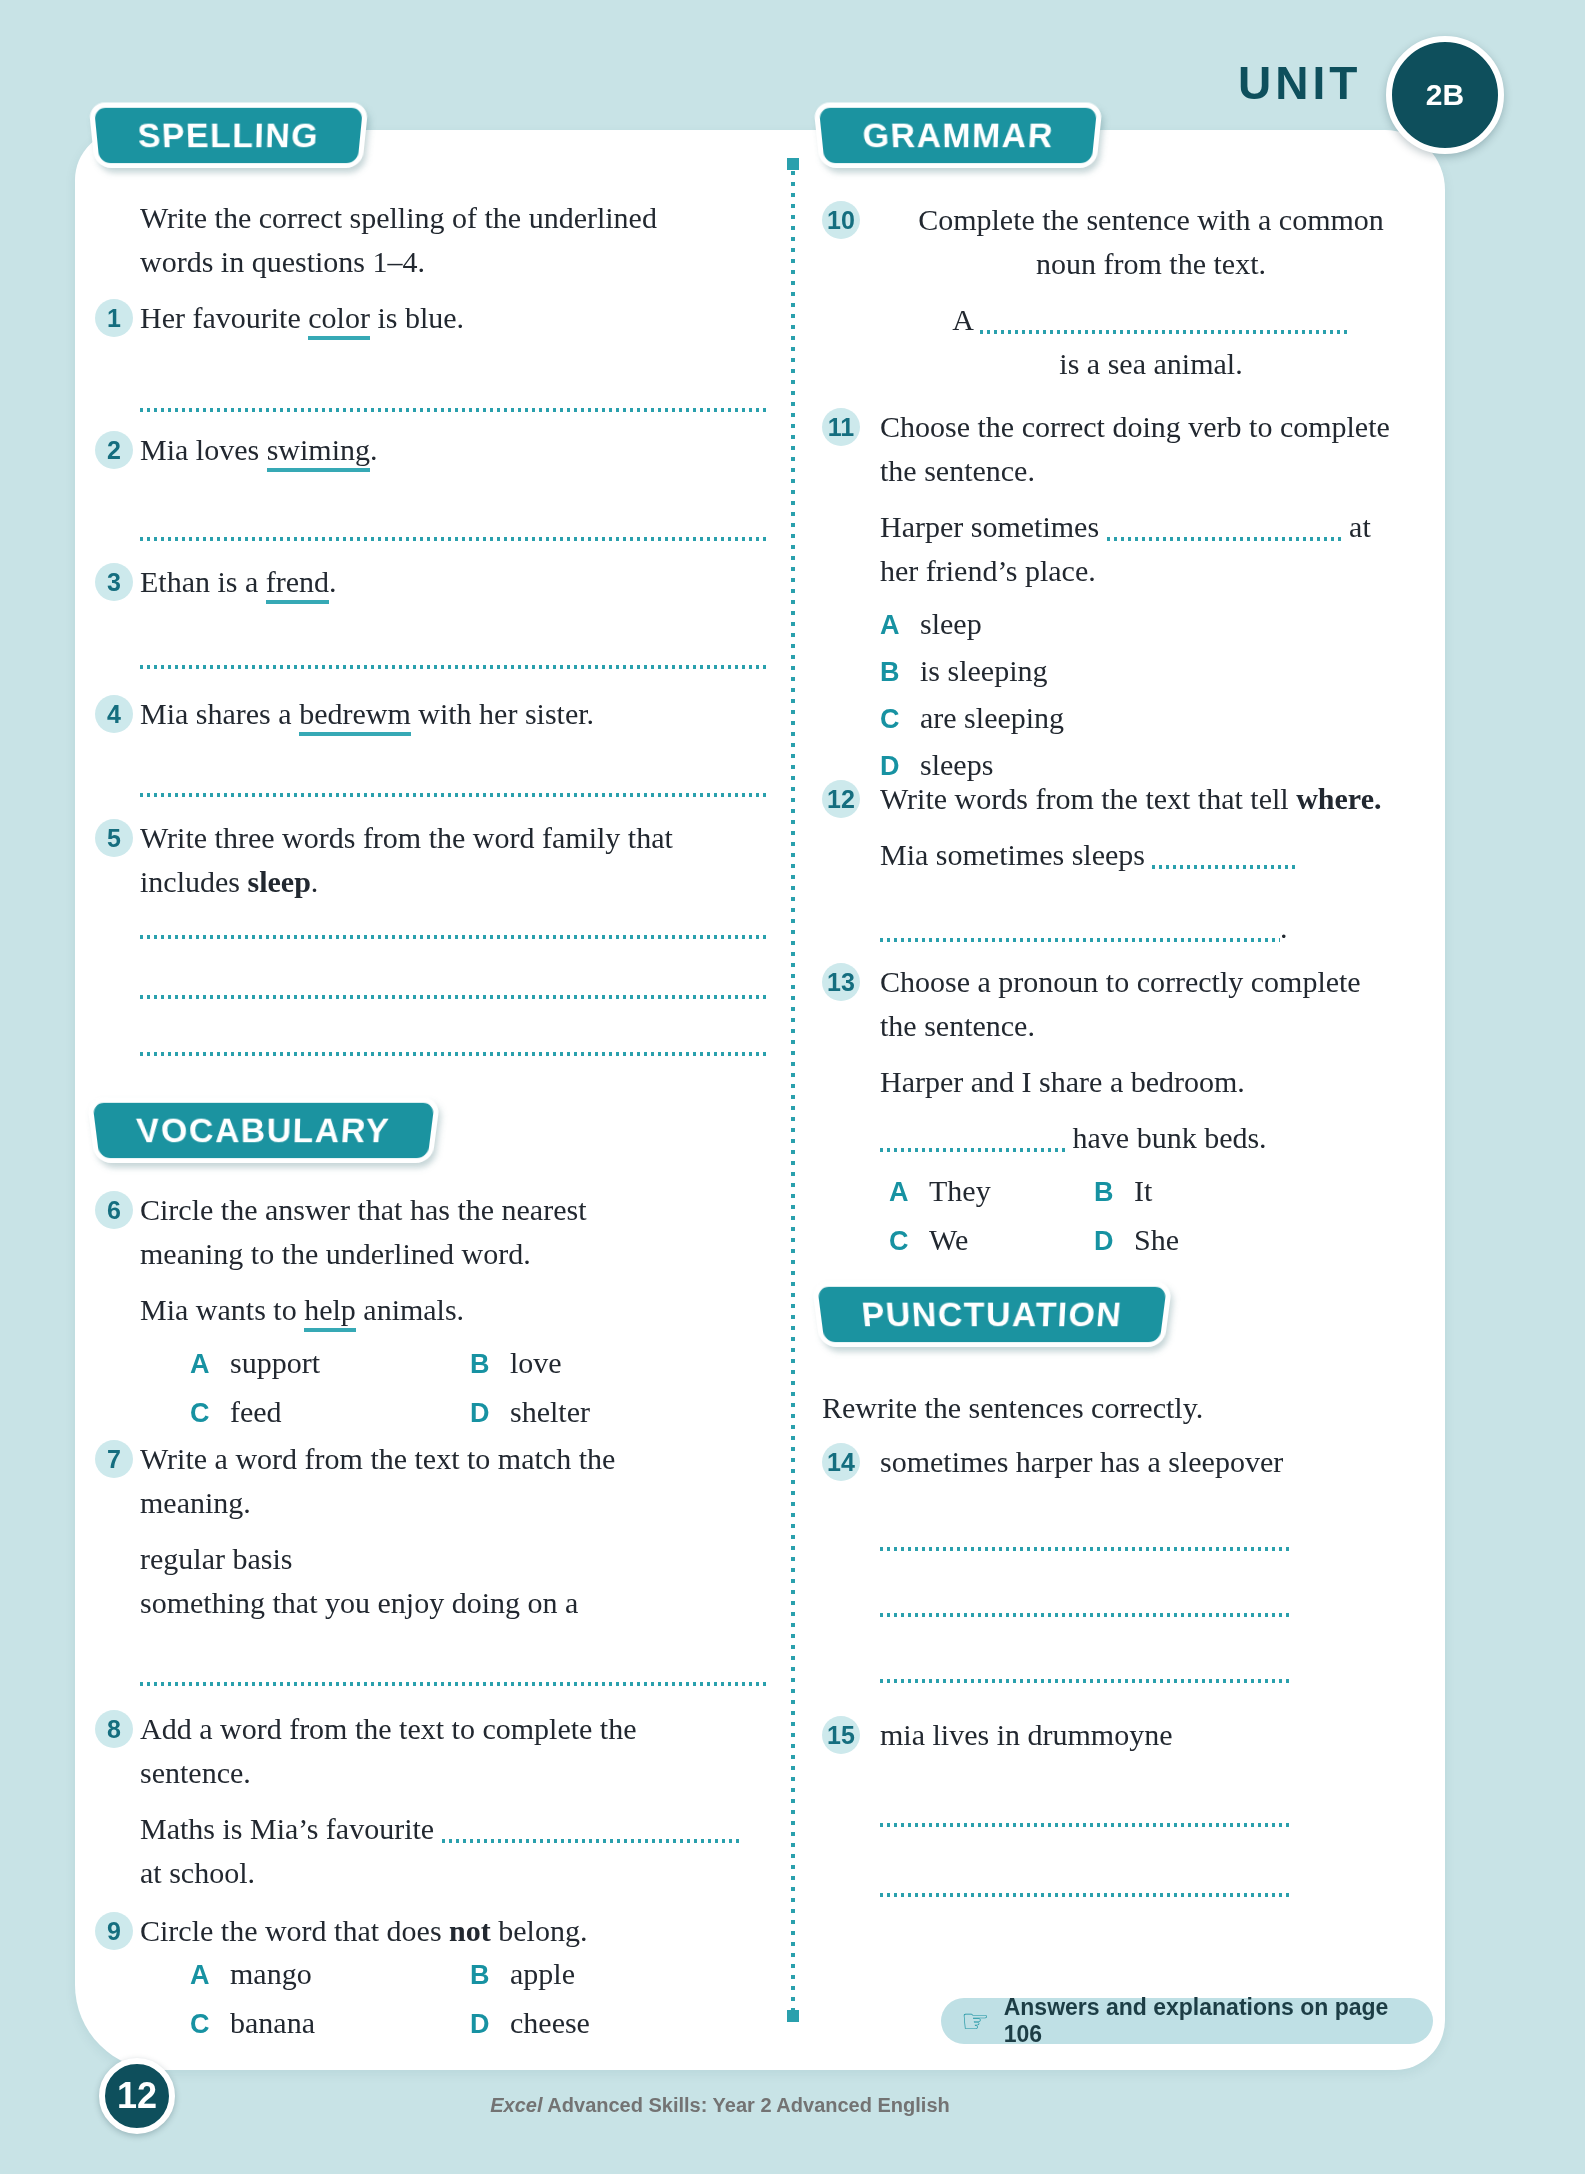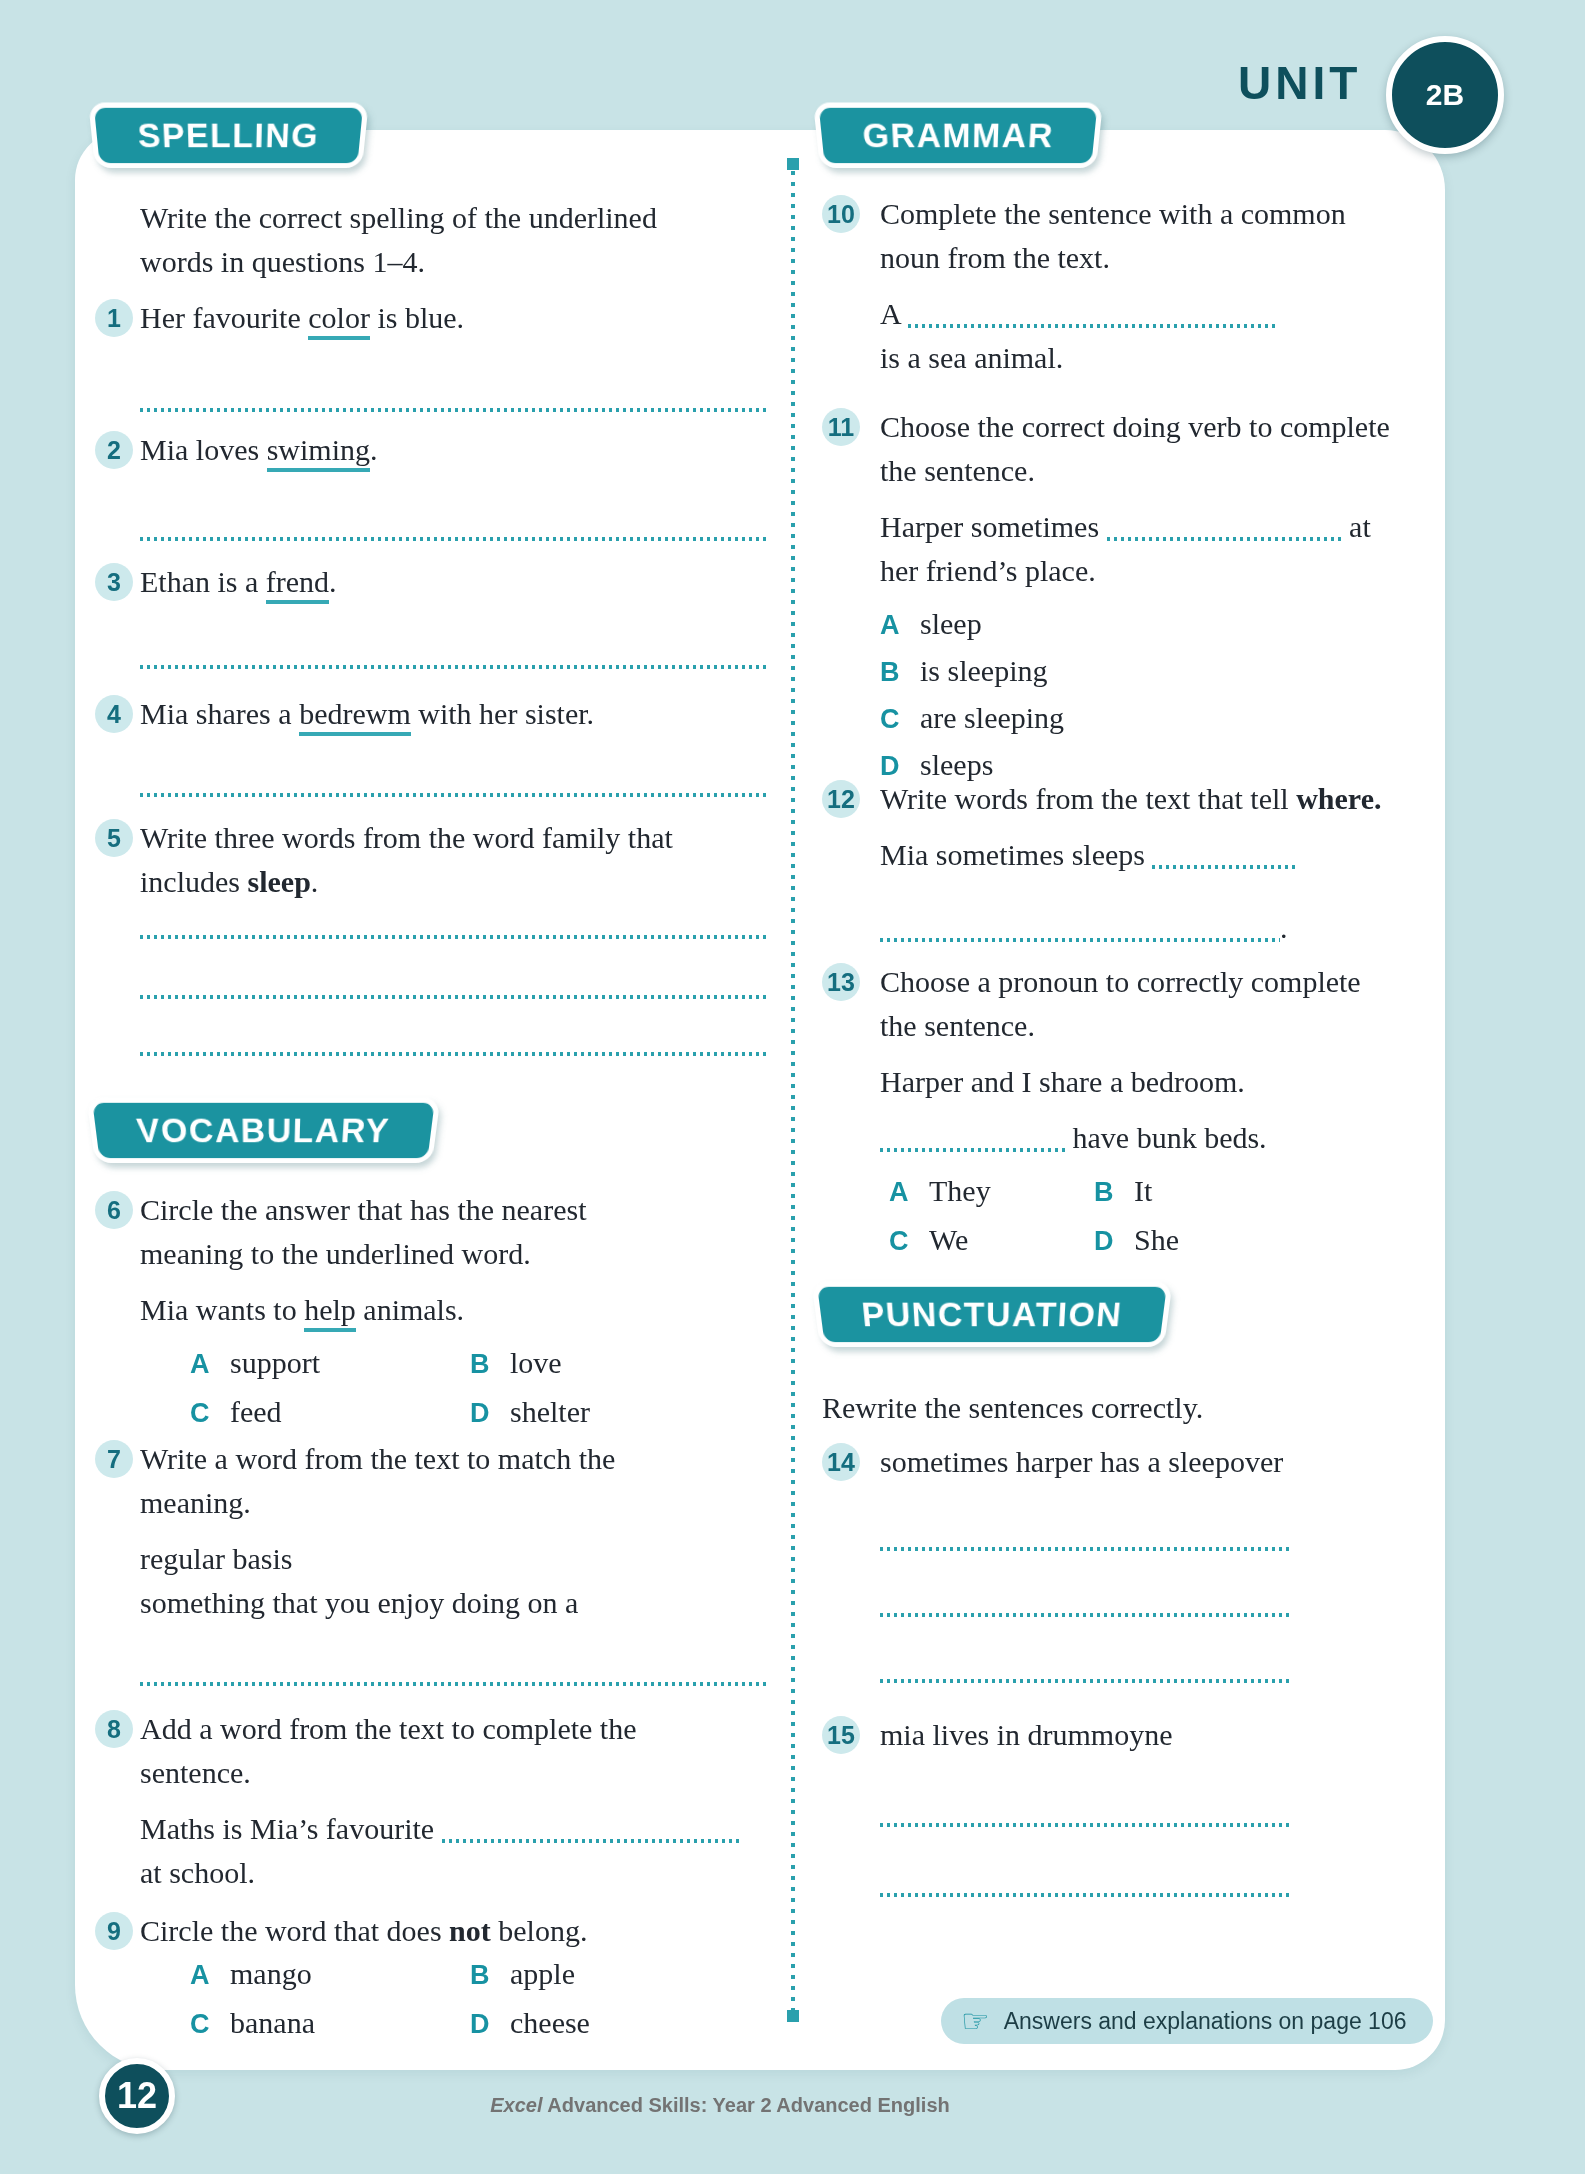--- a/index.html
+++ b/index.html
@@ -69,21 +69,21 @@
   .opts-v { margin-top:10px; }
   .opt { line-height:42px; }
   .optletter { display:inline-block; min-width:40px; font-family:"Liberation Sans",sans-serif;
                font-weight:bold; font-size:27px; color:#1792a2; }
   .opttext { font-size:30px; color:#222830; }
 
   
   .answers-pill { position:absolute; left:941px; top:1998px; width:492px; height:46px; background:#bfe0e5;
                   border-radius:23px; display:flex; align-items:center; padding:0 20px; gap:14px; }
   .answers-pill .hand { color:#1a93a1; font-size:32px; line-height:1; }
-  .answers-pill .note { font-family:"Liberation Sans",sans-serif; font-size:23px; color:#1c3d45; }
+  .answers-pill .note { font-family:"Liberation Sans",sans-serif; font-size:23px; color:#1c3d45;font-weight:bold; }
 
   
   .page-circle { position:absolute; left:99px; top:2058px; width:76px; height:76px; background:#0e4f5c;
                  border:6px solid #fff; border-radius:50%; display:flex; align-items:center; justify-content:center;
                  color:#fff; font-family:"Liberation Sans",sans-serif; font-weight:bold; font-size:36px;
                  box-shadow:0 2px 6px rgba(0,40,50,0.25); }
   .footer-title { position:absolute; left:340px; top:2094px; width:760px; text-align:center;
                   font-family:"Liberation Sans",sans-serif; font-weight:bold; font-size:20px; color:#737373; }
   .footer-title .brand { font-style:italic; }
 </style>
@@ -208,21 +208,21 @@
       <div class="qline"><span>Circle the word that does </span><span class="b">not</span><span> belong.</span></div>
       <div class="opts" style="margin-top:0;">
         <div class="opt"><span class="optletter">A</span><span class="opttext">mango</span></div>
         <div class="opt"><span class="optletter">B</span><span class="opttext">apple</span></div>
         <div class="opt"><span class="optletter">C</span><span class="opttext">banana</span></div>
         <div class="opt"><span class="optletter">D</span><span class="opttext">cheese</span></div>
       </div>
     </div>
   </div>
 
-  <div class="q right" style="left:822px; top:192px;">
+  <div class="q right" style="left:822px; top:198px;text-align:center;">
     <div class="qnum">10</div>
     <div class="qbody">
       <div class="qline">Complete the sentence with a common</div>
       <div class="qline">noun from the text.</div>
       <div class="qpara"><span>A </span><span class="blank bw-q10"></span></div>
       <div class="qline">is a sea animal.</div>
     </div>
   </div>
 
   <div class="q right" style="left:822px; top:405px;">

